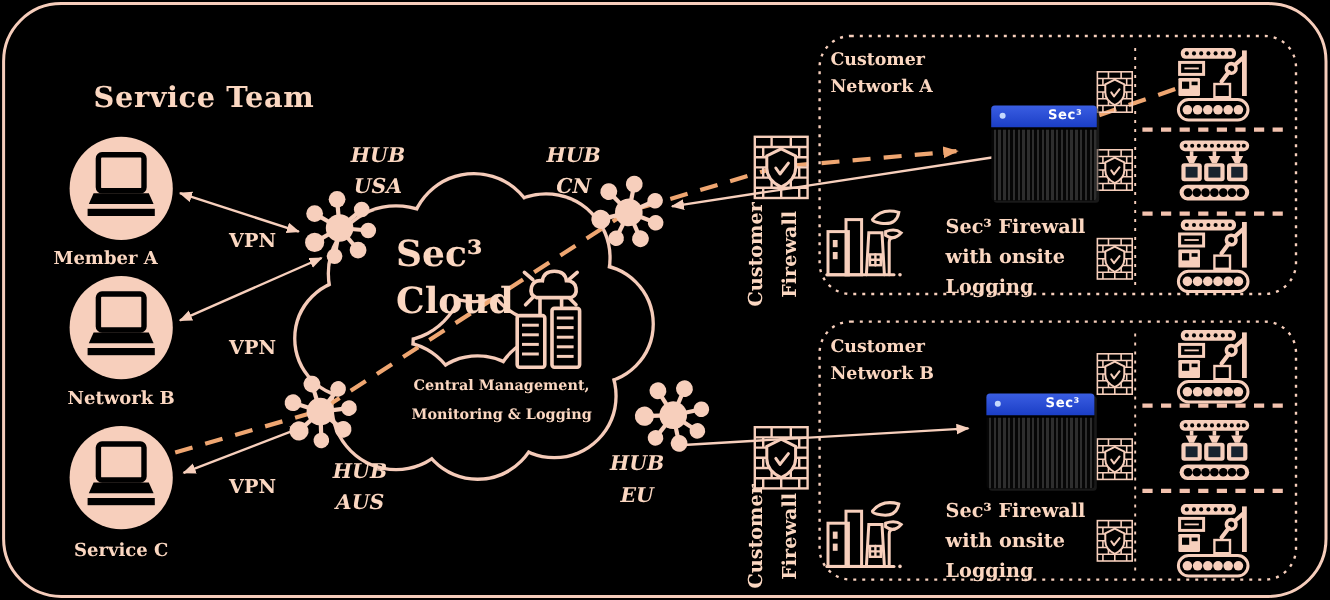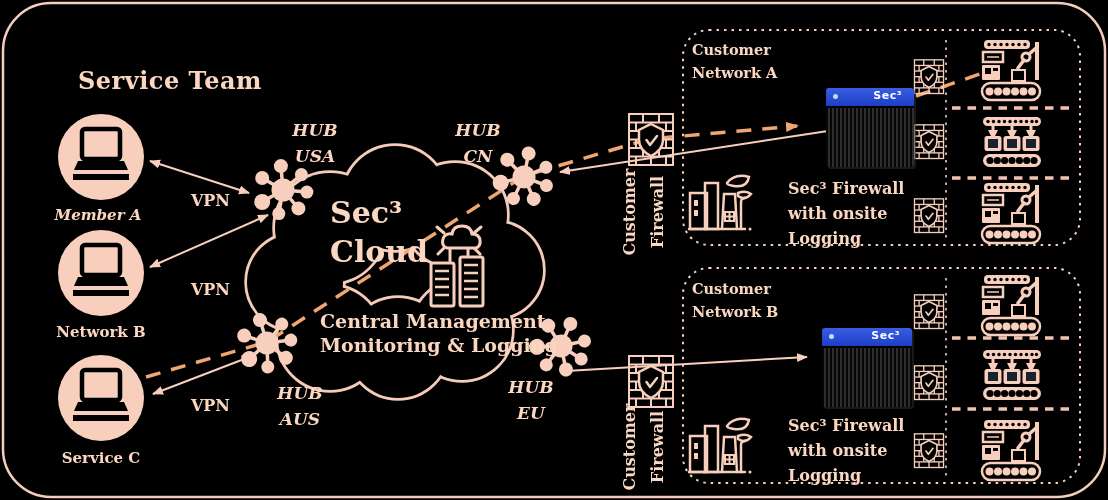--- a/index.html
+++ b/index.html
@@ -5,21 +5,21 @@
   html,body{margin:0;padding:0;background:#000;}
   .stage{position:relative;width:1108px;height:500px;background:#000;overflow:hidden;
          font-family:"DejaVu Serif", serif;color:#fbd7c1;}
   .stage svg{position:absolute;left:0;top:0;}
   .lbl{position:absolute;font-weight:700;white-space:nowrap;}
   .title{font-size:24px;letter-spacing:.5px;margin-left:44px;}
   .member{font-size:15px;width:120px;text-align:center;}
   .vpn{font-size:16px;width:44px;text-align:right;}
   .hub{font-size:17px;width:60px;text-align:center;line-height:26px;font-style:italic;}
   .cloudname{font-size:30px;line-height:39px;}
-  .cloudsub{font-size:19px;line-height:23.5px;width:196px;text-align:center;}
+  .cloudsub{font-size:12px;line-height:23.5px;width:196px;text-align:center;}
   .nettitle{font-size:14.5px;line-height:23px;}
   .caption{font-size:16px;line-height:25px;width:134px;text-align:left;}
   .vword{position:absolute;font-weight:700;font-size:16px;width:92px;text-align:center;
          transform:rotate(-90deg);transform-origin:0 0;white-space:nowrap;}
   
   .device{position:absolute;border-radius:3px;box-shadow:2px 2px 0 rgba(45,45,45,.55);}
   .device-top{height:18px;background:linear-gradient(180deg,#3a5ee2,#1b3ec6);
               border-radius:3px 3px 0 0;position:relative;}
   .device-dot{position:absolute;left:7px;top:6px;width:5px;height:5px;border-radius:50%;
               background:#cfe0ff;opacity:.95;}
@@ -296,21 +296,21 @@
   <use href="#machine1" transform="translate(1011,305)"></use>
   <use href="#machine2" transform="translate(1012,376)"></use>
   <use href="#machine1" transform="translate(1011,450)"></use>
 
   <use href="#factory" transform="translate(721,204)"></use>
   <use href="#factory" transform="translate(721,447)"></use>
 </svg>
 
 <div class="lbl title" style="left:34px;top:66px;">Service Team</div>
 
-<div class="lbl member" style="left:38px;top:206px;font-style:italic;">Member A</div>
+<div class="lbl member" style="left:28px;top:206px;">Member A</div>
 <div class="lbl member" style="left:41px;top:323px;">Network B</div>
 <div class="lbl member" style="left:41px;top:449px;">Service C</div>
 
 <div class="lbl vpn" style="left:186px;top:191px;">VPN</div>
 <div class="lbl vpn" style="left:186px;top:280px;">VPN</div>
 <div class="lbl vpn" style="left:186px;top:396px;">VPN</div>
 
 <div class="lbl hub" style="left:285px;top:117px;">
   <div>HUB</div>
   <div>USA</div>

